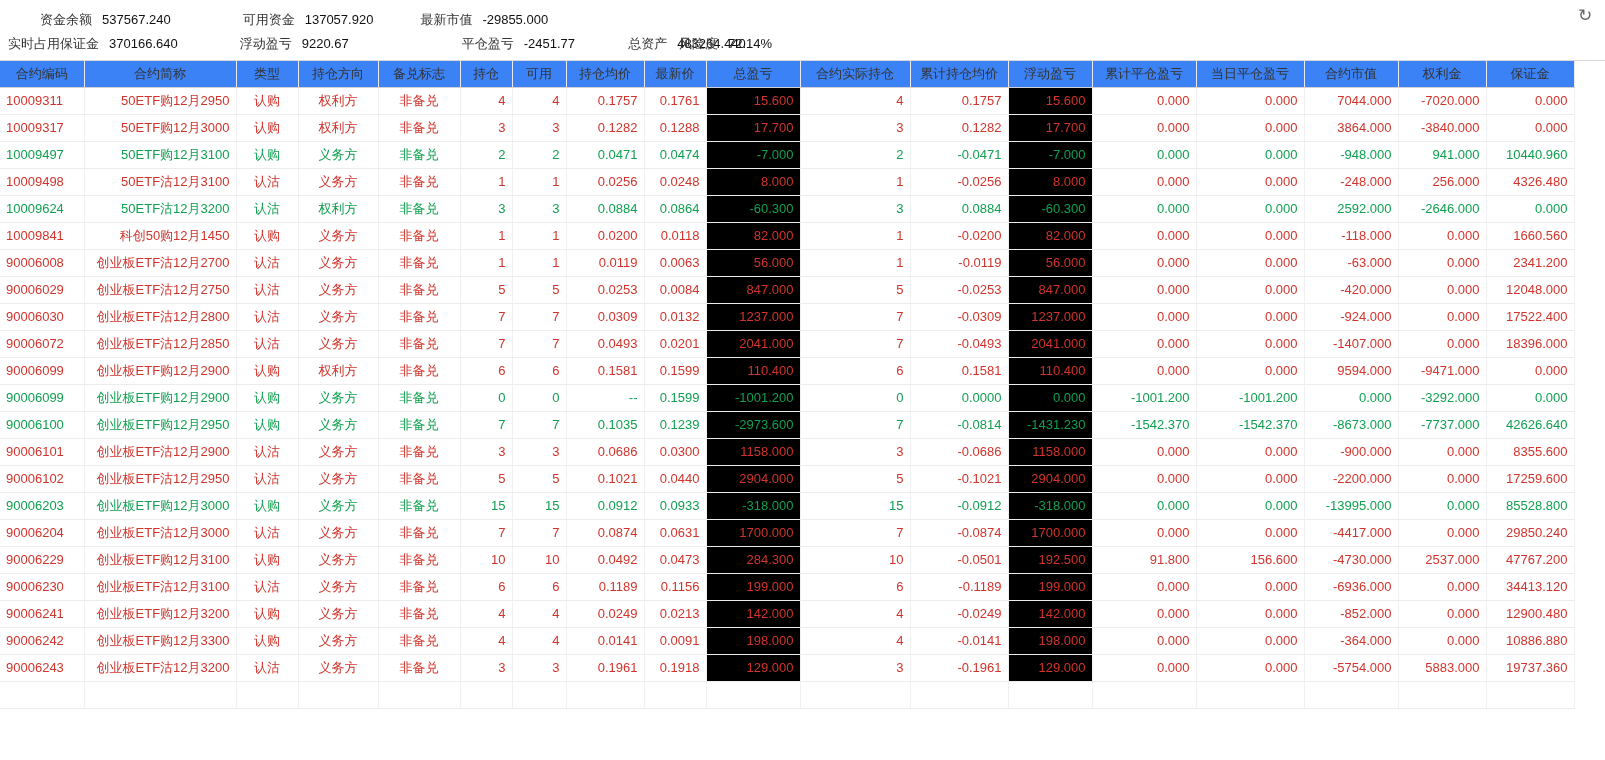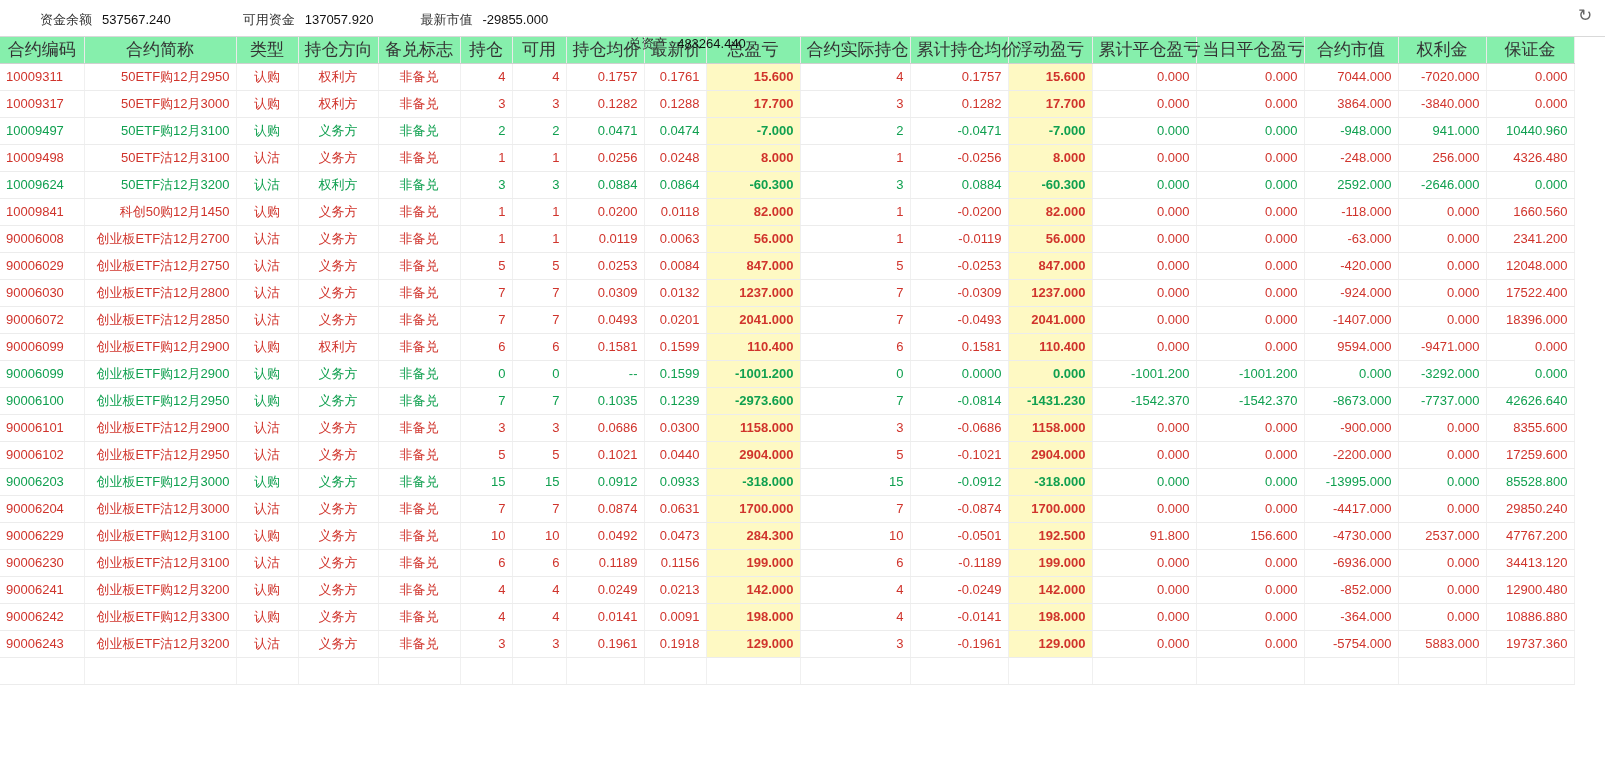--- a/index.html
+++ b/index.html
@@ -68,42 +68,42 @@
   table.grid {
     border-collapse: collapse;
     width: 1574px;
     table-layout: fixed;
     font-size: 13px;
   }
   table.grid th {
     height: 26px;
     font-weight: normal;
     color: #333;
-    background: #86efac;
+    background: #3b82f6;
     border-bottom: 1px solid #d0d0d0;
     border-right: 1px solid #eaeaea;
     padding: 0 6px;
-    font-size: 17px;
+    font-size: 13px;
     text-align: center;
     white-space: nowrap;
   }
   table.grid td {
     height: 27px;
     border-bottom: 1px solid #ececec;
     border-right: 1px solid #f0f0f0;
     padding: 0 6px;
     white-space: nowrap;
     font-size: 13px;
   }
   .c-red   { color: #d0342c; }
   .c-green { color: #10a050; }
   .ta-l { text-align: left; }
   .ta-c { text-align: center; }
   .ta-r { text-align: right; }
-  .hl { background: #fef9c3; font-weight: bold; }
+  .hl { background: #000000; }
   .empty-row td { height: 27px; border-bottom: 1px solid #ececec; }
 </style>
 </head>
 <body>
 
 <div id="app">
 
   <div class="summary">
     <div class="refresh-btn">↻</div>
 
@@ -119,20 +119,38 @@
       <div class="sum-cell" style="margin-left:47px;">
         <span class="sum-label">最新市值</span>
         <span class="sum-value">-29855.000</span>
       </div>
       <div class="sum-cell" style="margin-left:80px;margin-top:48px;">
         <span class="sum-label">总资产</span>
         <span class="sum-value">483264.440</span>
       </div>
     </div>
 
+    <div class="summary-row">
+      <div class="sum-cell" style="margin-left:8px;">
+        <span class="sum-label">实时占用保证金</span>
+        <span class="sum-value">370166.640</span>
+      </div>
+      <div class="sum-cell" style="margin-left:62px;">
+        <span class="sum-label">浮动盈亏</span>
+        <span class="sum-value">9220.67</span>
+      </div>
+      <div class="sum-cell" style="margin-left:113px;">
+        <span class="sum-label">平仓盈亏</span>
+        <span class="sum-value">-2451.77</span>
+      </div>
+      <div class="sum-cell" style="margin-left:104px;">
+        <span class="sum-label">风险度</span>
+        <span class="sum-value">72.14%</span>
+      </div>
+    </div>
 
   </div>
 
   <div class="table-wrap">
     <table class="grid">
       <colgroup>
         <col style="width:84px">
           <col style="width:152px">
           <col style="width:62px">
           <col style="width:80px">

